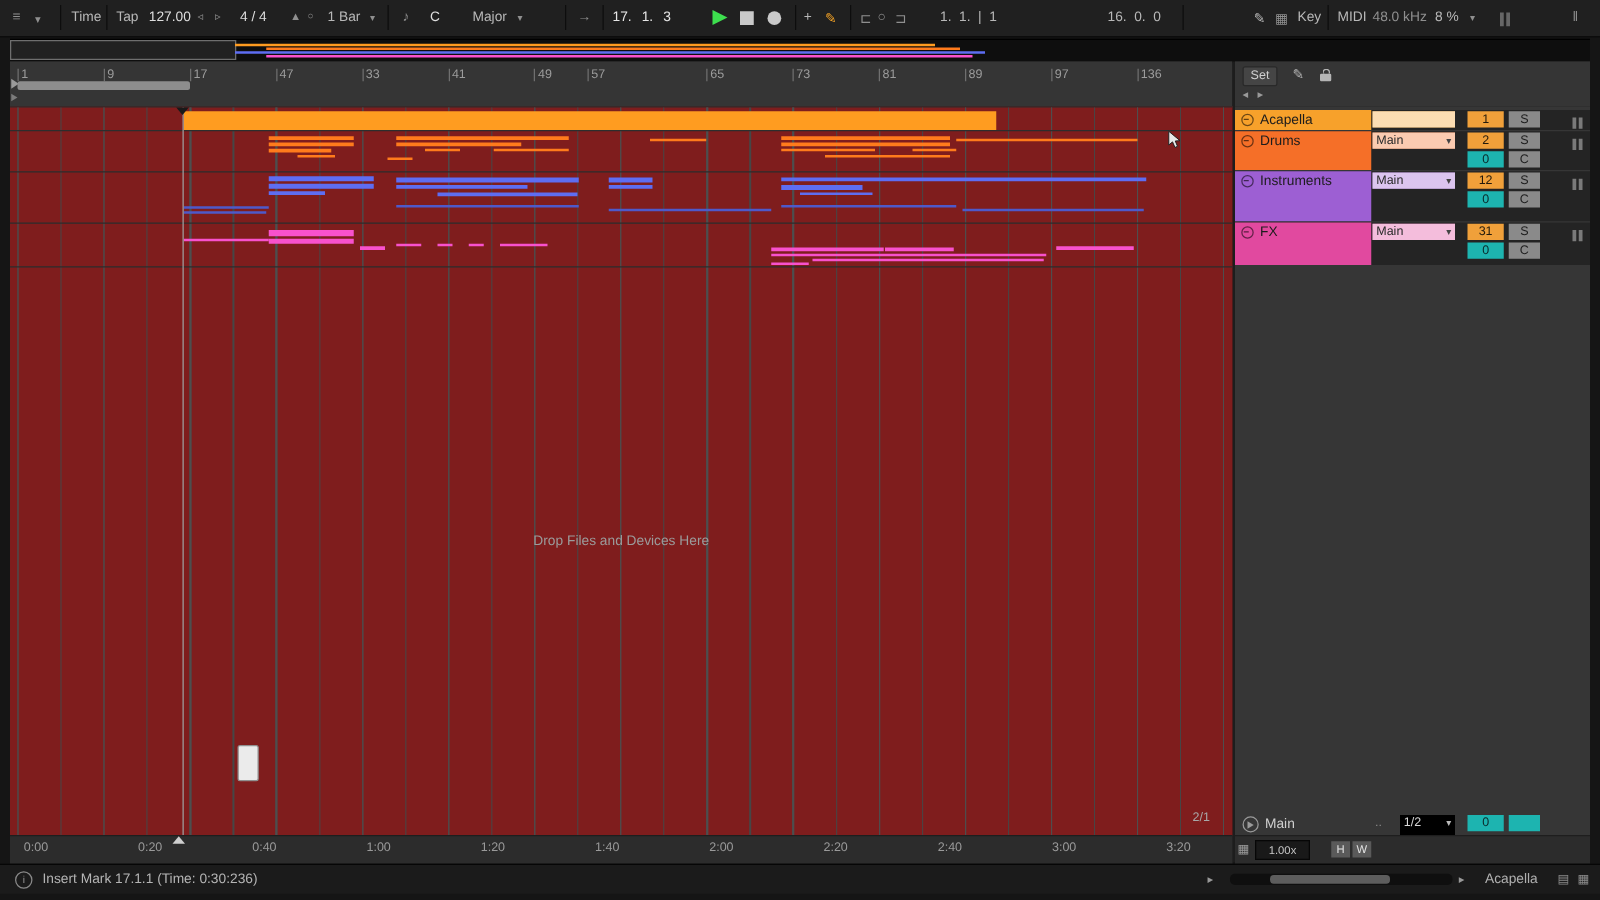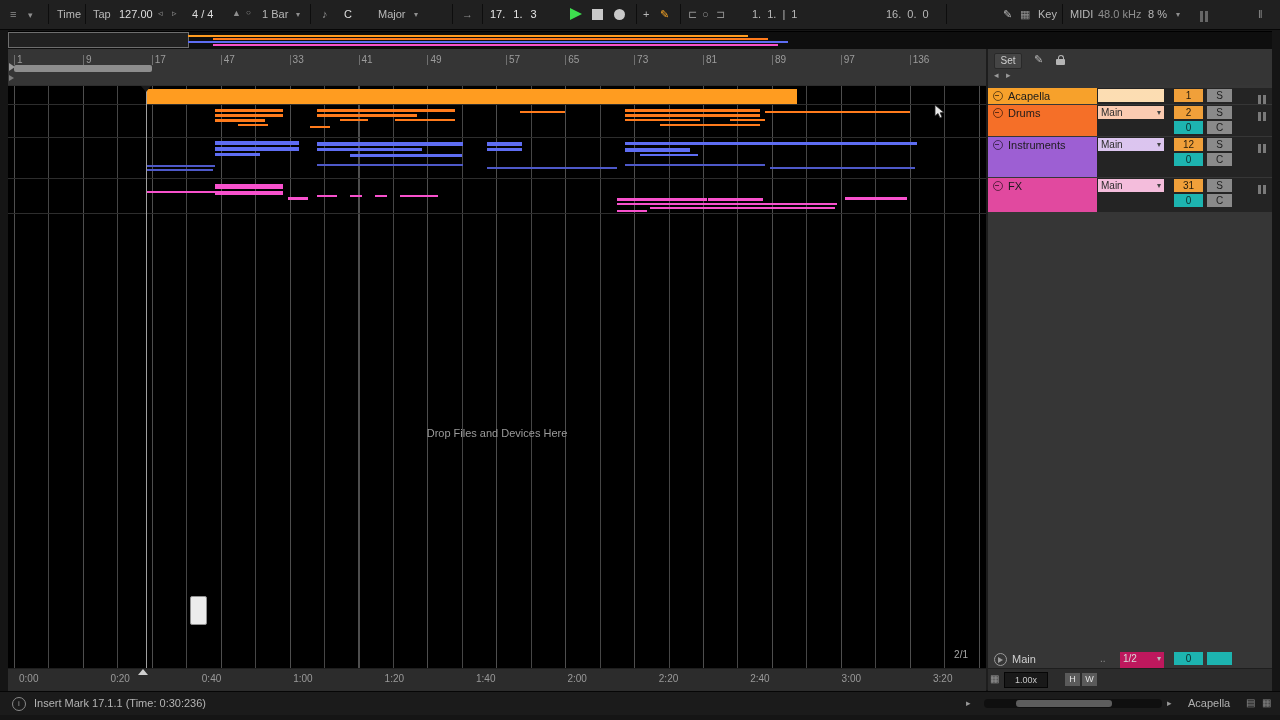--- a/index.html
+++ b/index.html
@@ -29,21 +29,21 @@
   .start-marker{position:absolute;left:1px;top:14px;width:0;height:0;border-top:4px solid transparent;border-bottom:4px solid transparent;border-left:6px solid #9a9a9a;}
   .start-marker2{position:absolute;left:1px;top:26px;width:0;height:0;border-top:3px solid transparent;border-bottom:3px solid transparent;border-left:5px solid #7c7c7c;}
   .ruler-right{position:absolute;left:988px;top:49px;width:284px;height:36px;background:#353535;}
   .set-btn{position:absolute;left:6px;top:4px;width:26px;height:14px;background:#454545;border:1px solid #292929;color:#cfcfcf;font-size:10px;text-align:center;line-height:14px;border-radius:2px;}
   .rr-pencil{position:absolute;left:46px;top:4px;color:#b5b5b5;font-size:11px;}
   .lock-icon{position:absolute;left:68px;top:10px;width:9px;height:6px;background:#b5b5b5;border-radius:1px;}
   .lock-icon::before{content:"";position:absolute;left:1.5px;top:-4px;width:4px;height:3px;border:1px solid #b5b5b5;border-bottom:none;border-radius:3px 3px 0 0;}
   .rr-arrow{position:absolute;top:21px;font-size:9px;color:#9a9a9a;}
   .divider{position:absolute;left:986px;top:49px;width:2px;height:641px;background:#1d1d1d;}
   
-  .arrangement{position:absolute;left:8px;top:85px;width:978px;height:583px;background:#000000;border-top:1px solid #2d2d2d;}
+  .arrangement{position:absolute;left:8px;top:85px;width:978px;height:583px;background:#7f1d1d;border-top:1px solid #2d2d2d;}
   .grid-lines{position:absolute;left:0;top:0;width:978px;height:583px;
      background-image:repeating-linear-gradient(90deg,#4e4e4e 0 1px,transparent 1px 68.9px),
                       repeating-linear-gradient(90deg,#464646 0 1px,transparent 1px 34.45px);
      background-position:6px 0,6px 0;}
   .lane-sep{position:absolute;left:0;width:978px;height:1px;background:#2d2d2d;}
   .clip-rect{position:absolute;}
   .playhead{position:absolute;left:138px;top:0;width:1px;height:583px;background:#9f9f9f;}
   .insert-tri{position:absolute;left:133px;top:0;width:0;height:0;border-left:5px solid transparent;border-right:5px solid transparent;border-top:6px solid #191919;}
   .drop-hint{position:absolute;left:289px;top:341px;width:400px;text-align:center;font-size:11px;color:#9b9b9b;}
   .ghost{position:absolute;left:182px;top:510px;width:15px;height:27px;background:#ebebeb;border:1px solid #909090;border-radius:2px;}
@@ -65,21 +65,21 @@
   .solo-box{position:absolute;left:219px;top:1px;width:25px;height:13px;background:#8a8a8a;color:#1e1e1e;font-size:10px;text-align:center;line-height:13px;}
   .teal-box{position:absolute;left:186px;top:16px;width:29px;height:13px;background:#1db4b0;color:#0b2a2a;font-size:10px;text-align:center;line-height:13px;}
   .c-box{position:absolute;left:219px;top:16px;width:25px;height:13px;background:#8a8a8a;color:#1e1e1e;font-size:10px;text-align:center;line-height:13px;}
   .tr-meter{position:absolute;right:6px;top:2px;}
   .tr-meter i{display:inline-block;width:3px;height:9px;background:#7a7a7a;margin-left:2px;}
   .master-row{position:absolute;left:0;top:566px;width:284px;height:16px;}
   .play-circle-icon{position:absolute;left:6px;top:2px;width:11px;height:11px;border:1px solid #9a9a9a;border-radius:50%;}
   .play-circle-icon i{position:absolute;left:3px;top:2.5px;width:0;height:0;border-left:5px solid #9a9a9a;border-top:3px solid transparent;border-bottom:3px solid transparent;}
   .master-name{position:absolute;left:24px;top:2px;font-size:11px;color:#cfcfcf;}
   .m-dots{position:absolute;left:112px;top:2px;font-size:10px;color:#8a8a8a;}
-  .grid-chooser{position:absolute;left:132px;top:1px;width:44px;height:18px;background:#be185d;color:#d8d8d8;font-size:10px;line-height:13px;padding:0 3px;box-sizing:border-box;}
+  .grid-chooser{position:absolute;left:132px;top:1px;width:44px;height:18px;background:#000000;color:#d8d8d8;font-size:10px;line-height:13px;padding:0 3px;box-sizing:border-box;}
   .grid-chooser .ch-arrow{color:#bbb;}
   .teal-box.m1{top:1px;}
   .teal-box.m2{top:1px;left:219px;width:25px;}
   
   .bottom-ruler{position:absolute;left:8px;top:668px;width:978px;height:22px;background:#2c2c2c;border-top:1px solid #1e1e1e;}
   .time-label{position:absolute;top:4px;font-size:10px;color:#9a9a9a;}
   .bottom-marker{position:absolute;left:130px;top:0;width:0;height:0;border-left:5px solid transparent;border-right:5px solid transparent;border-bottom:6px solid #cfcfcf;}
   .brc{position:absolute;left:988px;top:668px;width:284px;height:22px;background:#2c2c2c;border-top:1px solid #1e1e1e;}
   .brc-grid{position:absolute;left:2px;top:4px;font-size:10px;color:#999;}
   .zoom-box{position:absolute;left:16px;top:3px;width:42px;height:14px;background:#191919;border:1px solid #060606;color:#c8c8c8;font-size:9px;line-height:14px;text-align:center;}
@@ -160,21 +160,21 @@
 
   <div class="ruler">
     <div id="bar-numbers">
         <span class="bar-num" style="left: 6px;">1</span>
         <span class="bar-num" style="left: 74.9px;">9</span>
         <span class="bar-num" style="left: 143.8px;">17</span>
         <span class="bar-num" style="left: 212.7px;">47</span>
         <span class="bar-num" style="left: 281.6px;">33</span>
         <span class="bar-num" style="left: 350.5px;">41</span>
         <span class="bar-num" style="left: 419.4px;">49</span>
-        <span class="bar-num" style="left: 498px; text-align: right;">57</span>
+        <span class="bar-num" style="left: 462px; text-align: right;">57</span>
         <span class="bar-num" style="left: 557.2px;">65</span>
         <span class="bar-num" style="left: 626.1px;">73</span>
         <span class="bar-num" style="left: 695px;">81</span>
         <span class="bar-num" style="left: 763.9px;">89</span>
         <span class="bar-num" style="left: 832.8px;">97</span>
         <span class="bar-num" style="left: 901.7px;">136</span>
       </div>
     <div class="start-marker"></div>
     <div class="loop-brace"></div>
     <div class="start-marker2"></div>

